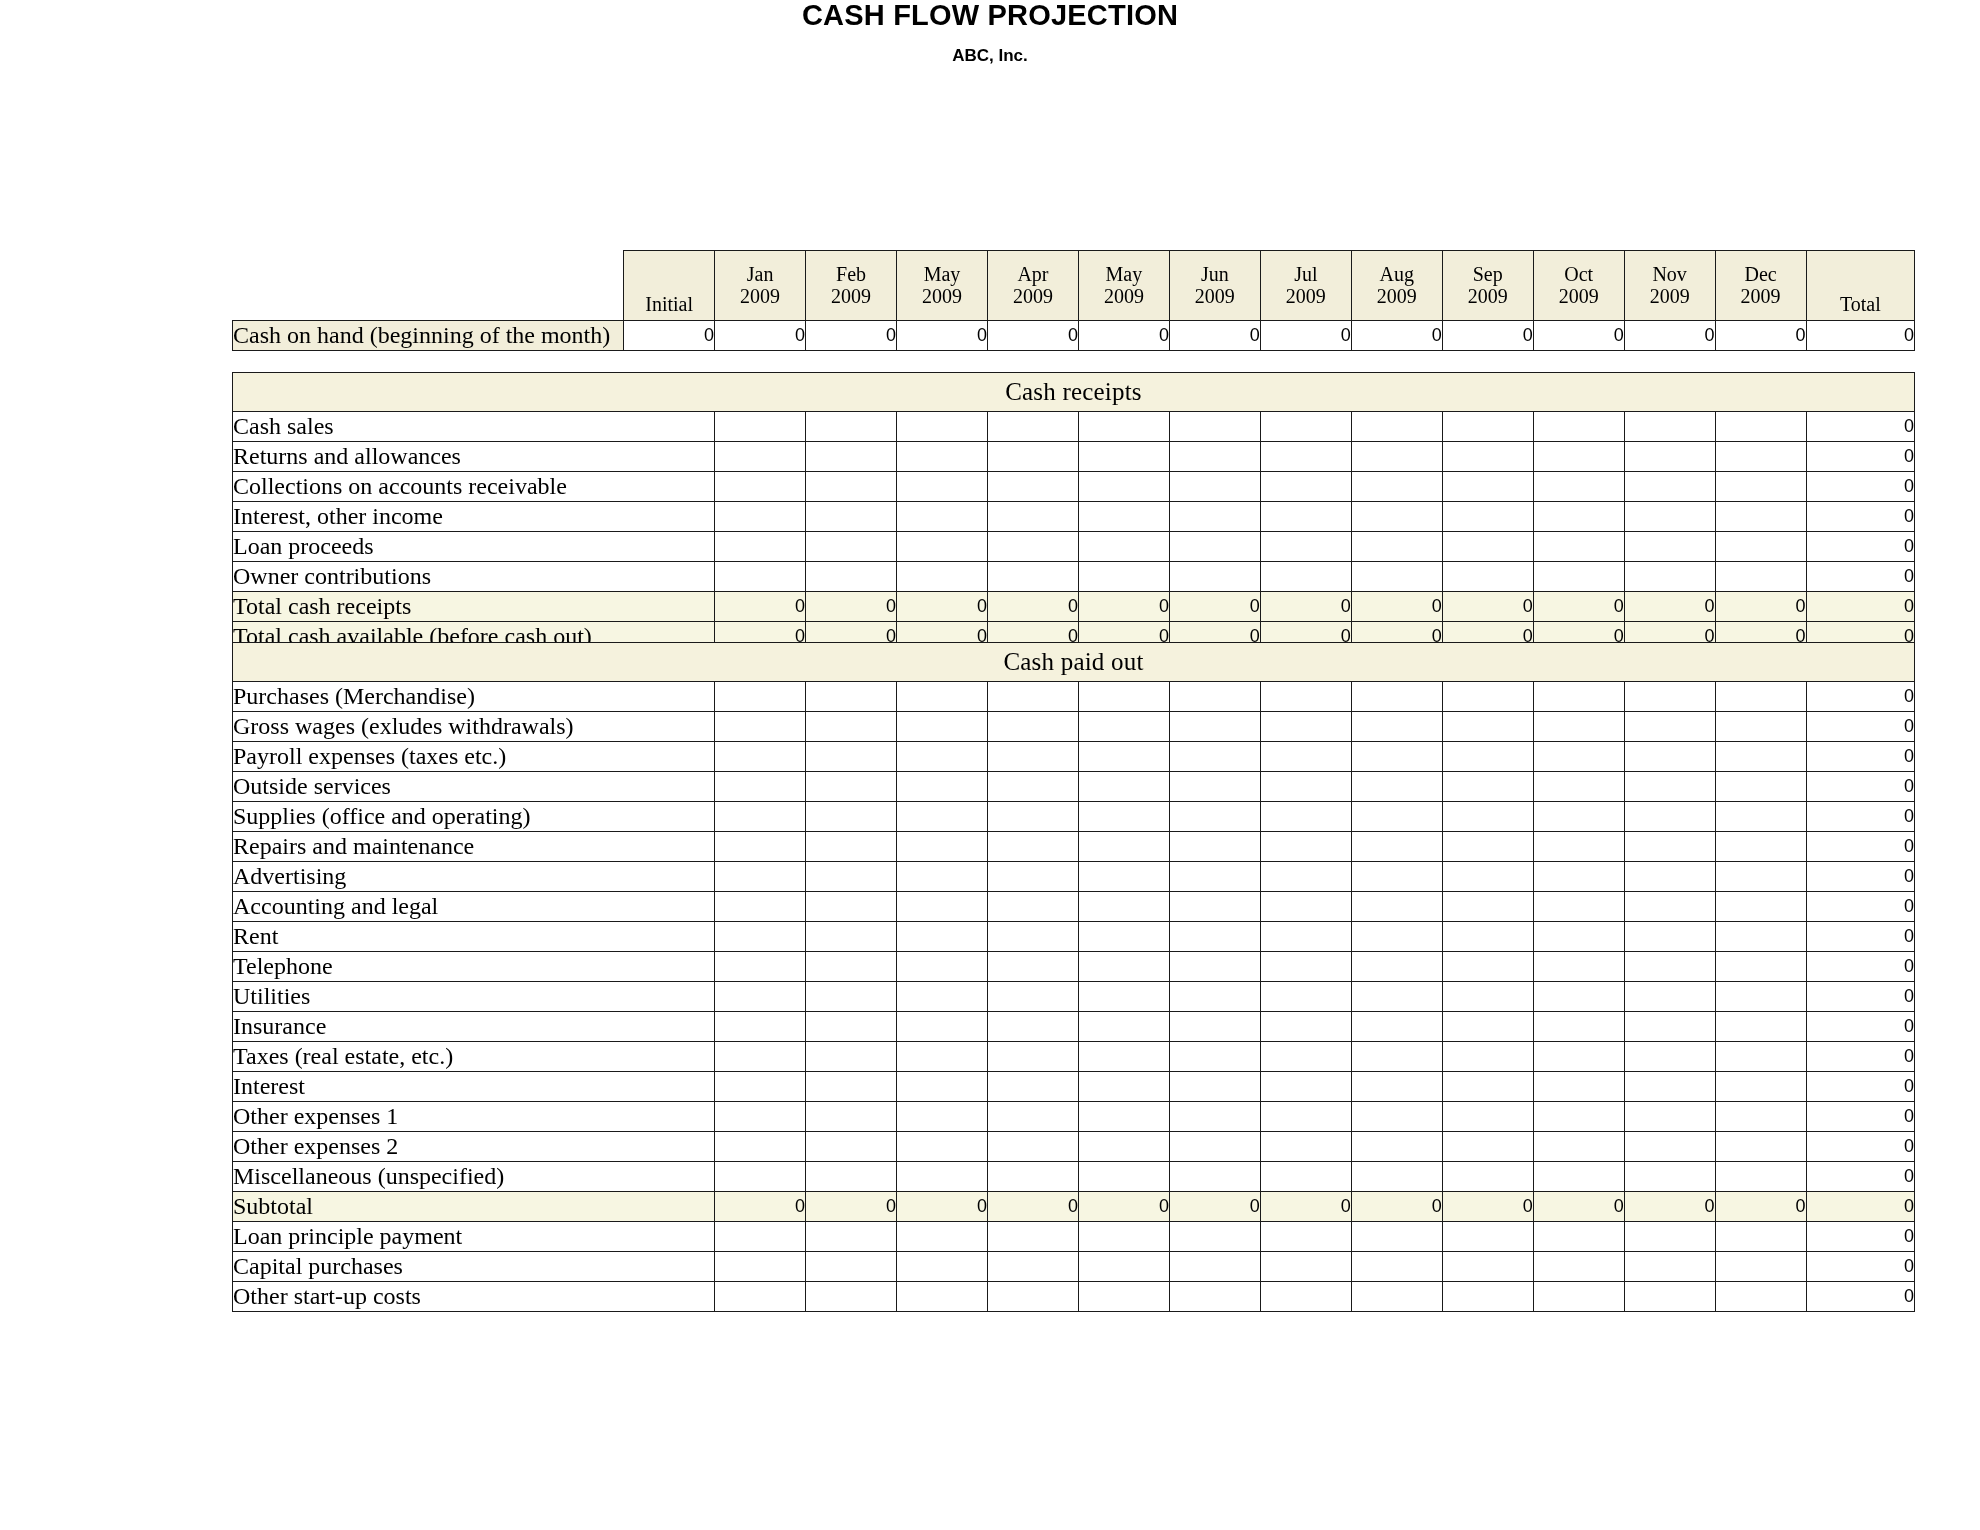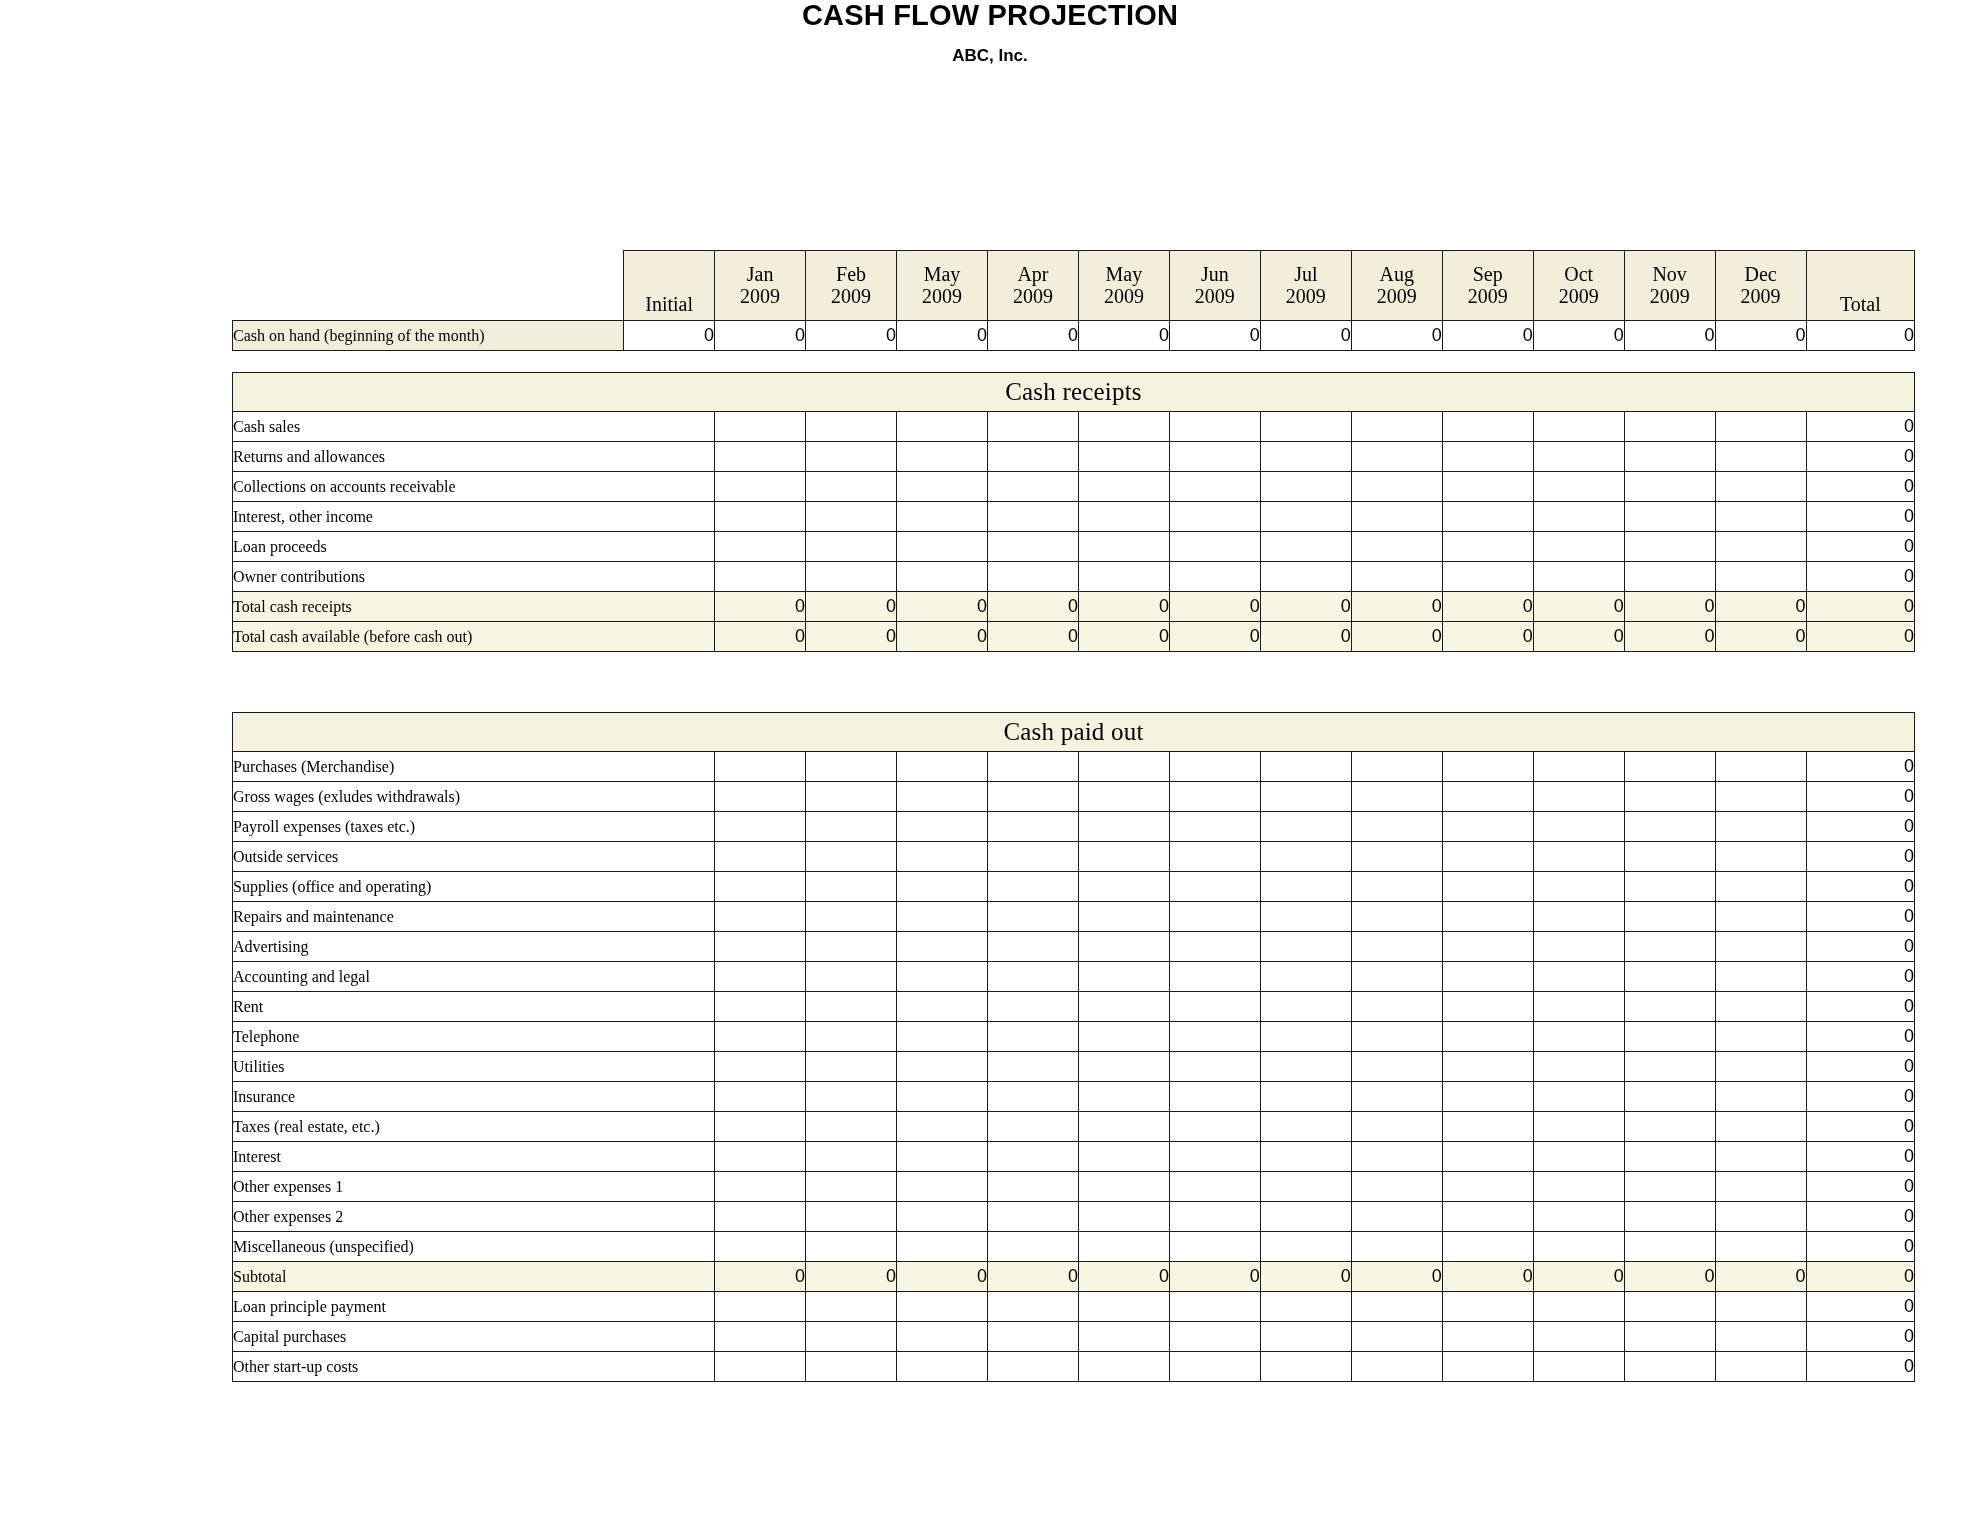--- a/index.html
+++ b/index.html
@@ -42,21 +42,21 @@
   }
 
   
   .block {
     position: absolute;
     left: 232px;
     width: 1683px;
   }
   #block-top     { top: 250px; }
   #block-receipts{ top: 372px; }
-  #block-paidout { top: 712px; }
+  #block-paidout { top: 642px; }
 
   table.grid {
     border-collapse: collapse;
     table-layout: fixed;
     width: 1683px;
     font-size: 19.5px;
   }
   table.grid td, table.grid th {
     border: 1.6px solid #1a1a1a;
     padding: 0;
@@ -89,21 +89,21 @@
     vertical-align: bottom;
     padding-bottom: 5px;
   }
   .mon-line { display: block; }
 
   
   td.lbl {
     text-align: left;
     padding-left: 13px;
     white-space: nowrap;
-    font-size: 16px;
+    font-size: 24px;
   }
   td.num {
     text-align: right;
     padding-right: 7px;
     font-family: "Liberation Sans", "DejaVu Sans", sans-serif;
     font-size: 18px;
   }
 
   
   .tint-head   { background: #f2eeda !important; }

